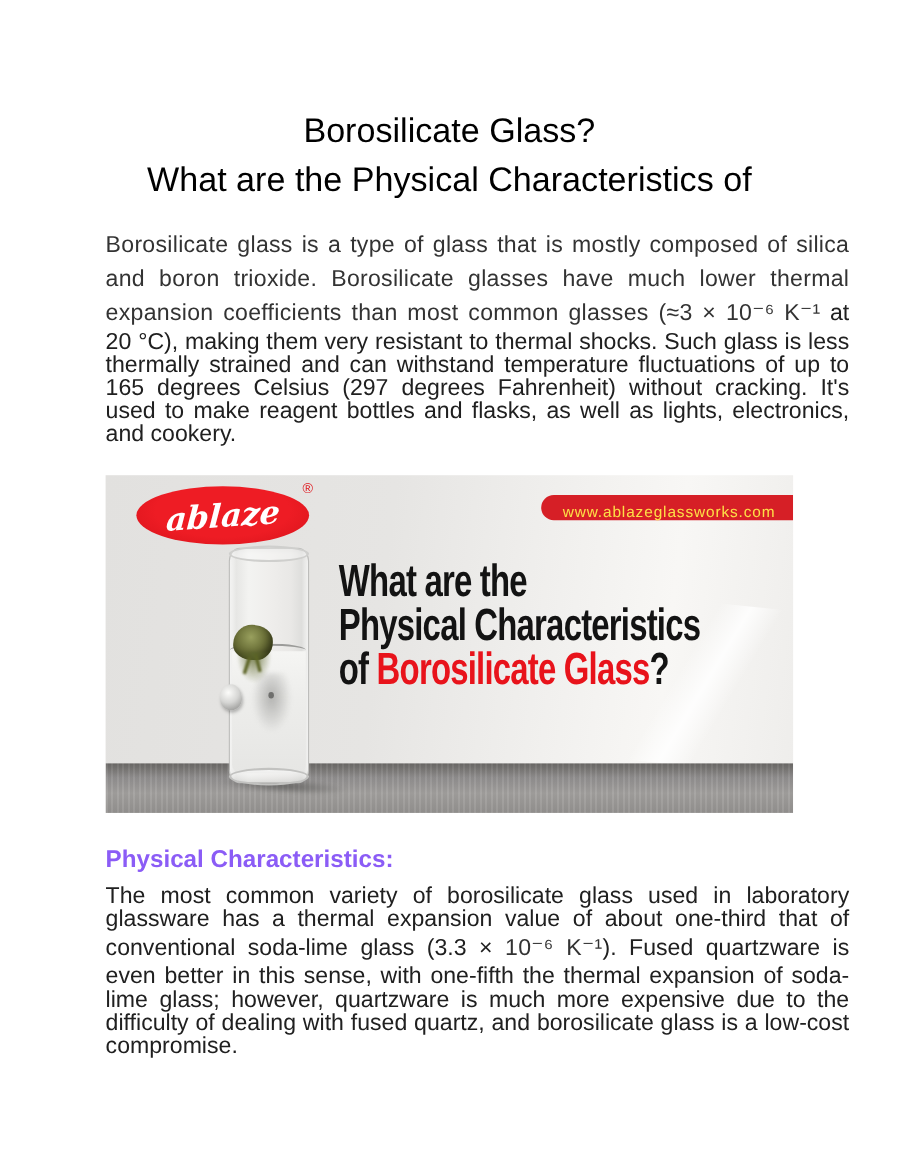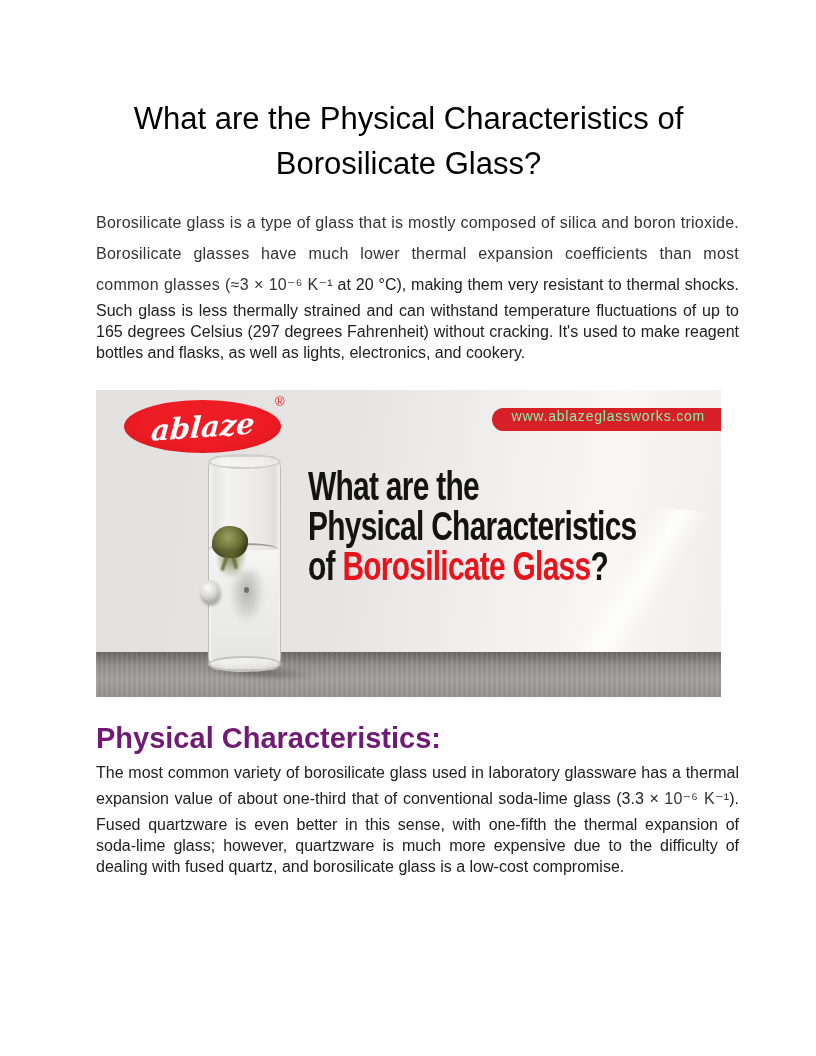--- a/index.html
+++ b/index.html
@@ -14,36 +14,36 @@
 
   
   .doc-title {
     margin:96px 95px 0 96px;
     font-size:31px; line-height:45px; font-weight:400;
     text-align:center; color:#000;
   }
   .doc-title .t-line { display:block; }
 
   p.body-par {
-    margin:21px 77px 0 96px;
-    font-size:16px; line-height:21px;
+    margin:21px 44px 0 96px;
+    font-size:21px; line-height:21px;
     text-align:justify; color:#202020;
   }
   .wiki-text {
     line-height:31px;
     letter-spacing:0.25px;
     color:#333333;
   }
   p.cta-par { margin-top:27px; }
   a.doc-link {
     color:#1155cc; font-weight:bold; text-decoration:underline; cursor:pointer;
   }
   h2.section-heading {
     margin:28px 95px 0 96px;
-    font-size:29px; line-height:27px; font-weight:bold; color:#701a75;
+    font-size:22px; line-height:27px; font-weight:bold; color:#8b5cf6;
   }
   p.section-par { margin-top:10px; }
 
   
   .banner {
     position:relative;
     margin:27px 95px 0 96px;
     width:625px; height:307px;
     background:linear-gradient(97deg,#e2e1df 0%,#e6e5e3 40%,#efeeec 60%,#f8f7f5 80%,#eeedeb 100%);
     overflow:hidden;
@@ -75,23 +75,23 @@
   }
   .reg-mark {
     position:absolute; left:179px; top:5px;
     color:#e01b22; font-size:13px; line-height:13px;
   }
 
   
   .url-pill {
     position:absolute; right:0; top:18px; height:23px;
     background:#d61f26; border-radius:12px 0 0 12px;
-    display:flex; align-items:flex-start;
+    display:flex; align-items:flex-end;
     padding:0 16px 0 20px;
-    color:#86efac; font-size:14px; letter-spacing:0.8px;
+    color:#fde047; font-size:14px; letter-spacing:0.8px;
   }
 
   
   .headline { position:absolute; left:212px; top:76px; }
   .hl-line {
     font-weight:700; font-size:41px; line-height:40px; letter-spacing:-1px;
     color:#131313; white-space:nowrap;
     transform:scaleX(0.73); transform-origin:0 0;
   }
   .hl-red { color:#e8131b; }
@@ -158,22 +158,22 @@
     border:2px solid #c2c2c0; border-radius:50%; box-sizing:border-box;
     background:linear-gradient(180deg,rgba(255,255,255,0.55),rgba(198,198,196,0.35));
   }
 </style>
 </head>
 <body>
 
 <div class="page">
 
   <h1 class="doc-title">
+    <span class="t-line">Borosilicate Glass?</span>
     <span class="t-line">What are the Physical Characteristics of</span>
-    <span class="t-line">Borosilicate Glass?</span>
   </h1>
 
   <p class="body-par"><span class="wiki-text">Borosilicate glass is a type of glass that is mostly composed of silica and boron trioxide. Borosilicate glasses have much lower thermal expansion coefficients than most common glasses (≈3 × 10⁻⁶ K⁻¹</span><span> at 20 °C), making them very resistant to thermal shocks. Such glass is less thermally strained and can withstand temperature fluctuations of up to 165 degrees Celsius (297 degrees Fahrenheit) without cracking. It's used to make reagent bottles and flasks, as well as lights, electronics, and cookery.</span></p>
 
   <div class="banner">
     <div class="wall-fold"></div>
     <div class="table-surface"></div>
 
     <div class="cyl">
       <div class="cyl-shadow"></div>

